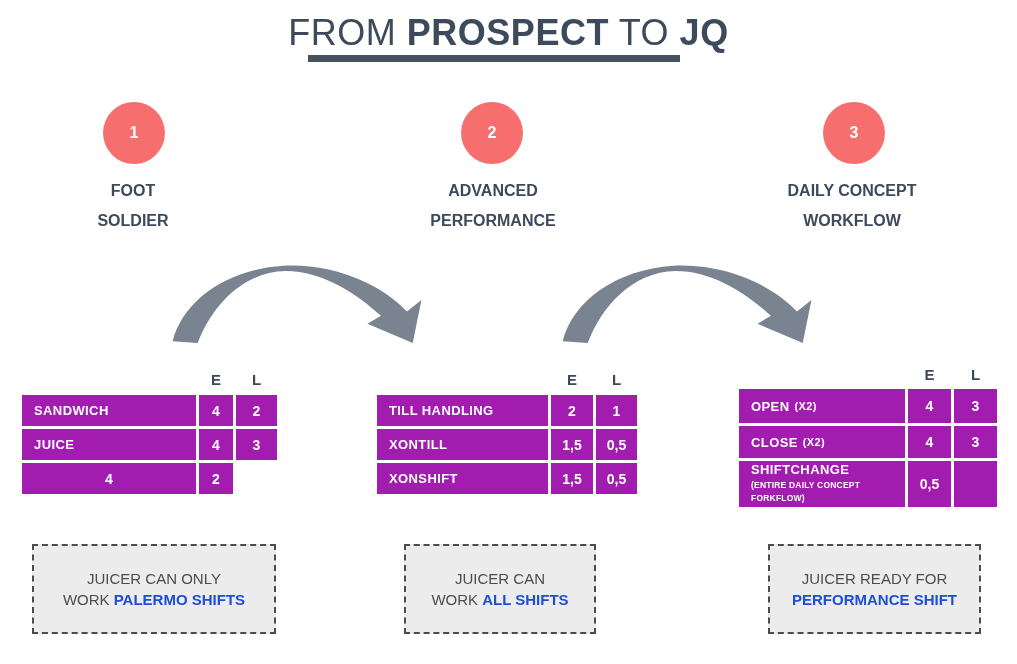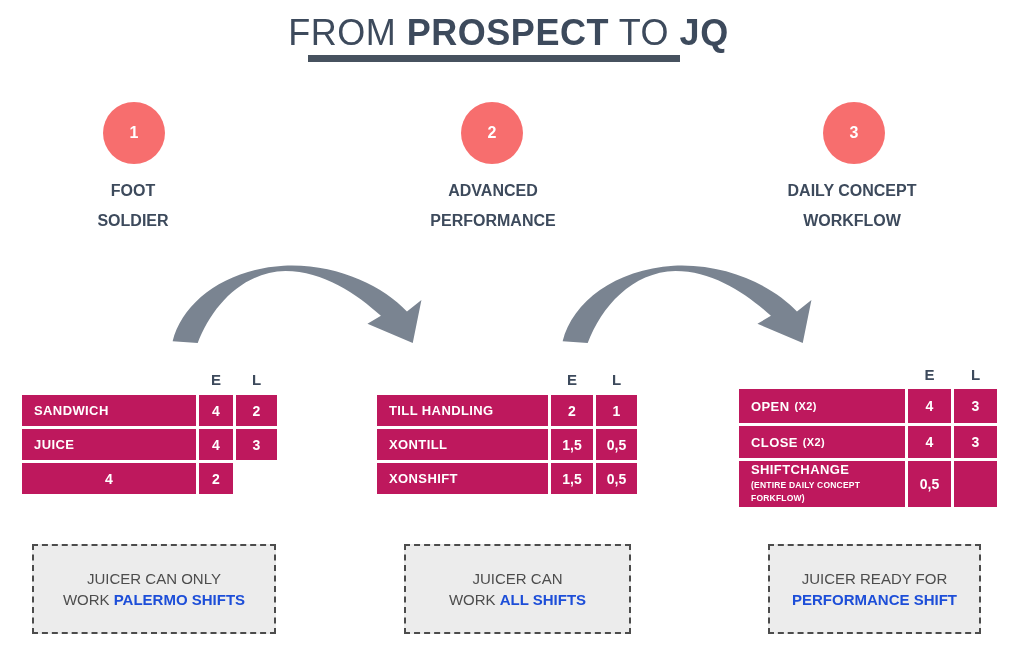--- a/index.html
+++ b/index.html
@@ -73,21 +73,21 @@
   .tgrid { display: grid; gap: 3px; }
   .t1 .tgrid { grid-template-columns: 1fr 34px 41px; grid-template-rows: 26px 31px 31px 31px; }
   .t2 .tgrid { grid-template-columns: 1fr 42px 41px; grid-template-rows: 26px 31px 31px 31px; }
   .t3 .tgrid { grid-template-columns: 1fr 43px 43px; grid-template-rows: 24px 34px 32px 46px; }
   .th {
     display: flex; align-items: center; justify-content: center;
     color: #3d4a5c; font-weight: bold; font-size: 15px;
     background: transparent;
   }
   .cell {
-    background: #be185d;
+    background: #a21caf;
     color: #ffffff;
     font-weight: bold;
     display: flex; align-items: center;
   }
   .cell.lab { padding-left: 12px; font-size: 13px; letter-spacing: 0.4px; }
   .cell.num { justify-content: center; font-size: 14px; }
   .sfx { font-size: 11px; margin-left: 5px; }
   .lab.two-line { flex-direction: column; align-items: flex-start; justify-content: center; line-height: 13px; }
   .lab .sub { font-size: 8.5px; letter-spacing: 0.2px; margin-top: 3px; }
 
@@ -99,21 +99,21 @@
     background: #ececec;
     border: 2px dashed #4c4c4c;
     display: flex; flex-direction: column;
     align-items: center; justify-content: center;
     text-align: center;
     color: #4d4d4d;
     font-size: 15px;
     line-height: 21px;
   }
   .n1 { left: 32px;  width: 244px; }
-  .n2 { left: 404px; width: 227px; }
+  .n2 { left: 404px; width: 192px; }
   .n3 { left: 768px; width: 213px; }
   .note .nb { font-weight: bold; color: #1d4ed8; }
 </style>
 </head>
 <body>
 
 <div class="canvas">
 
   <div class="title">
     <span class="t-normal">FROM</span>

